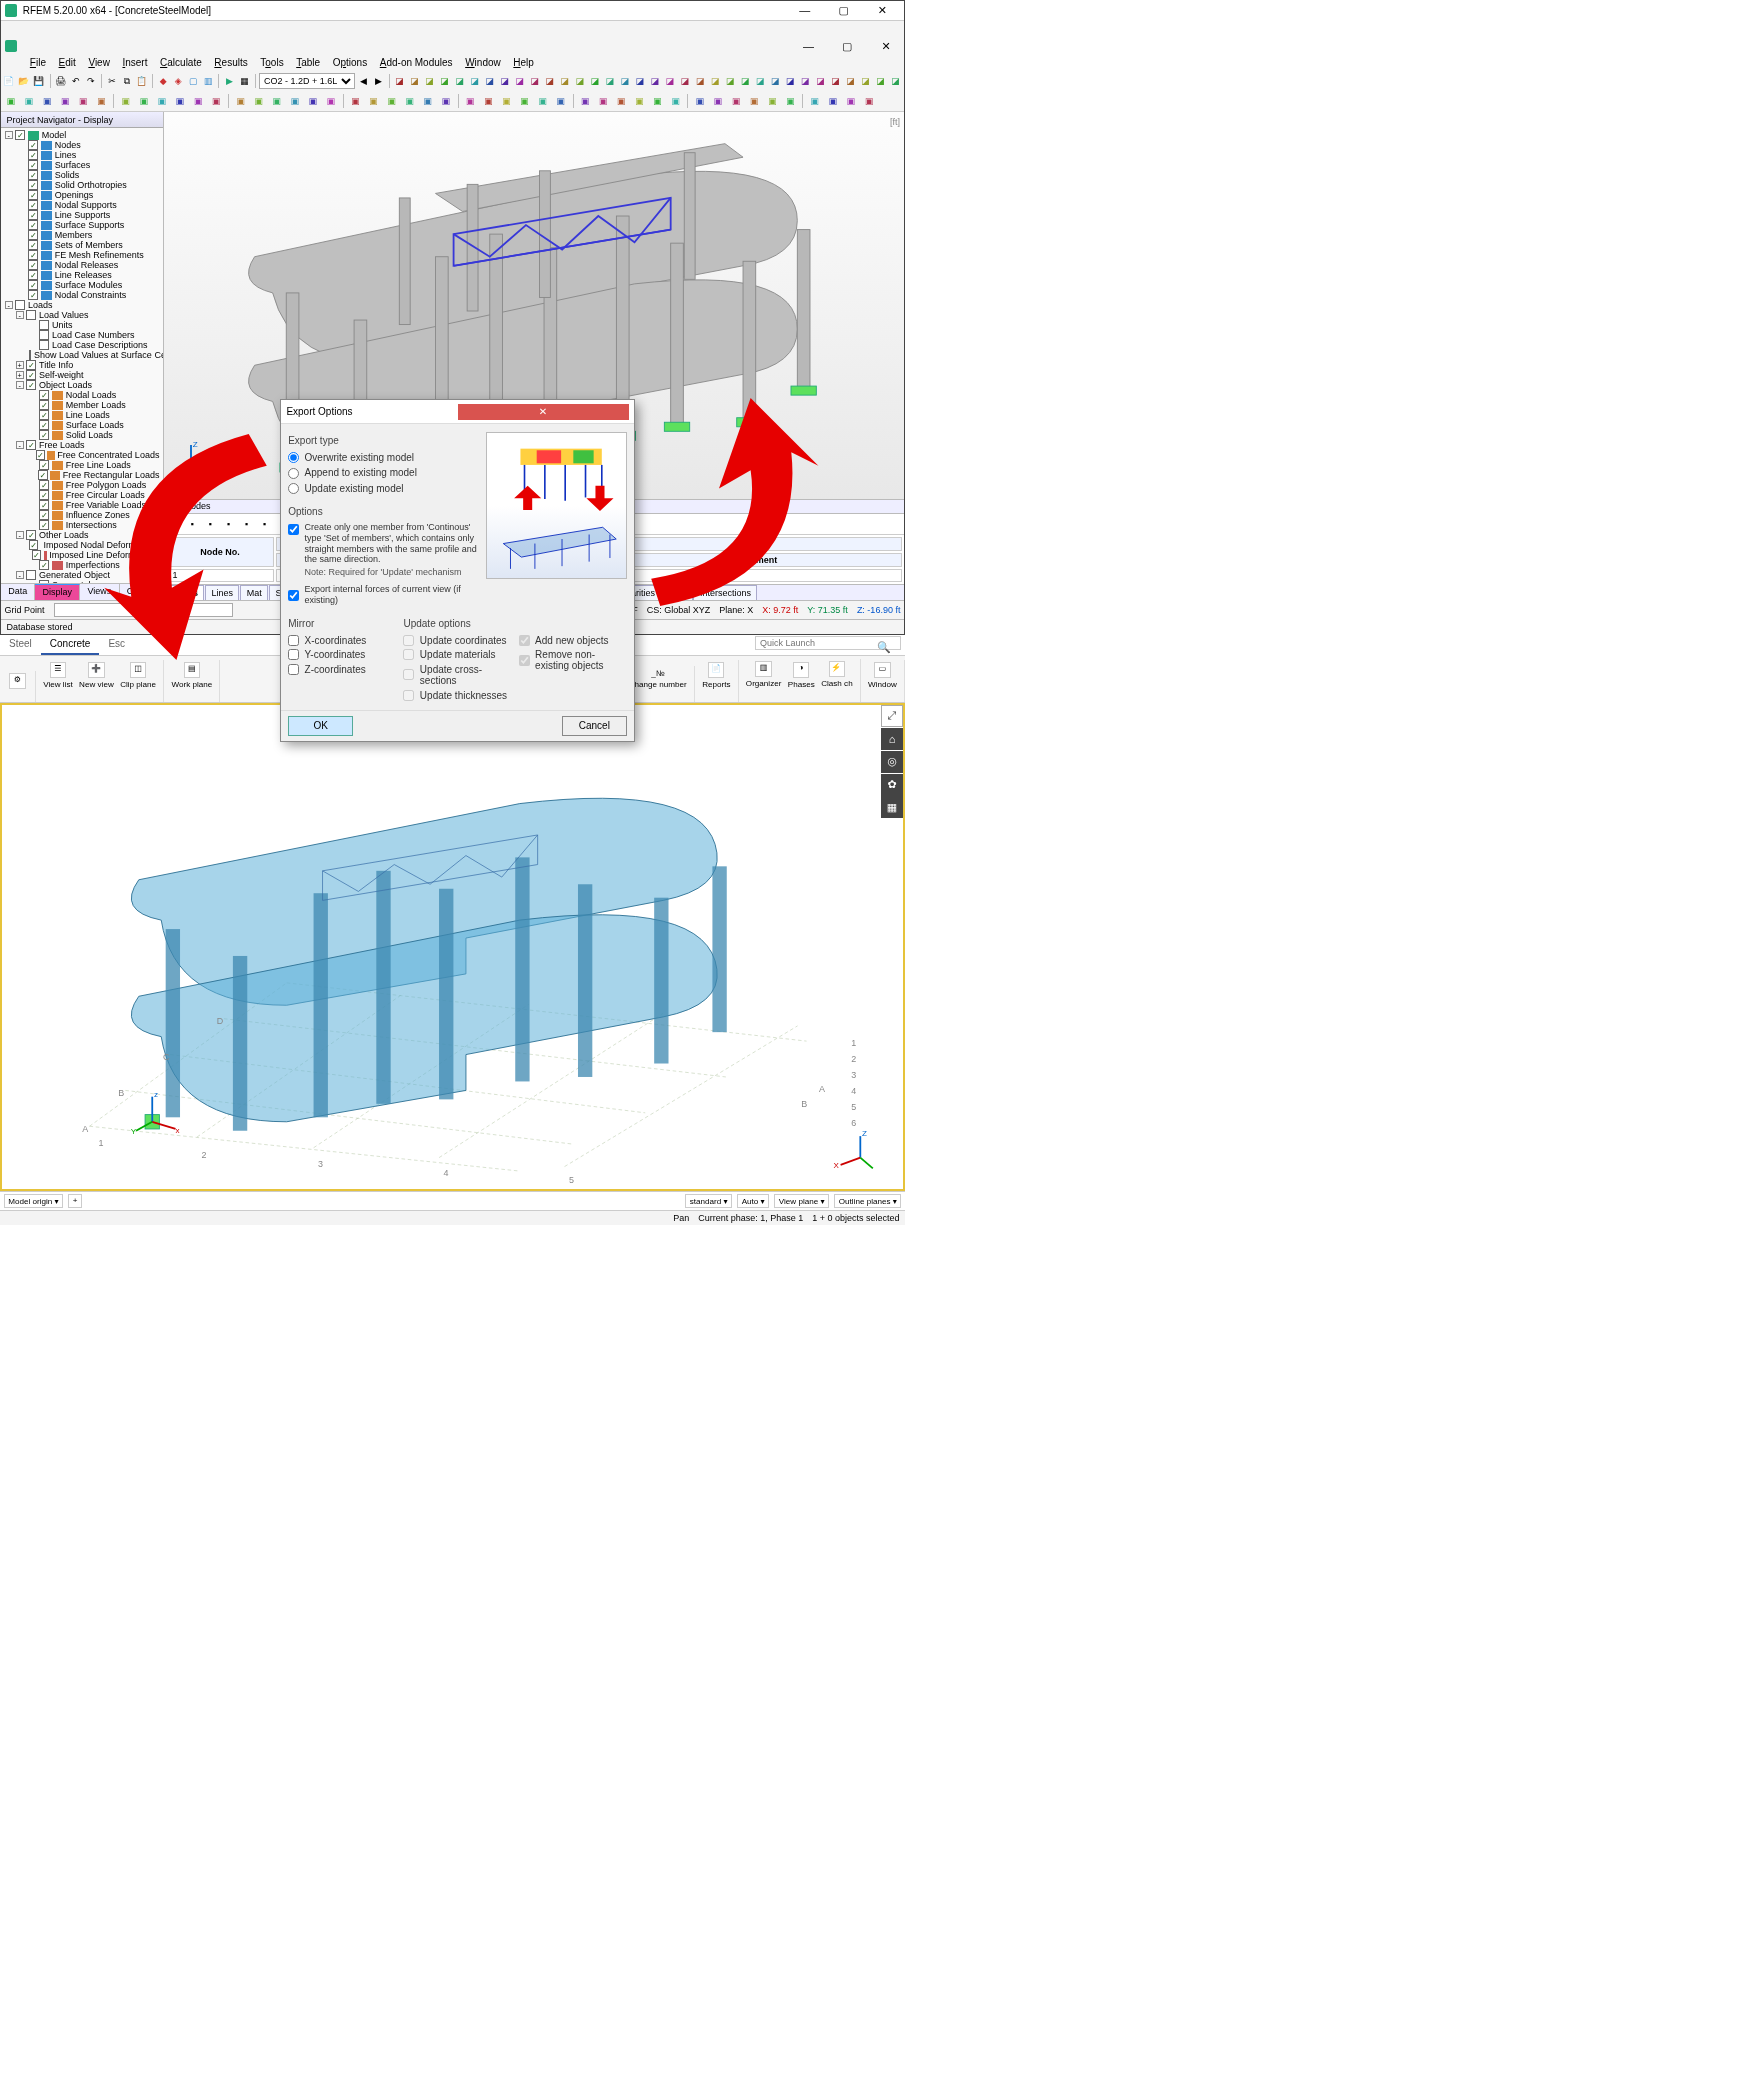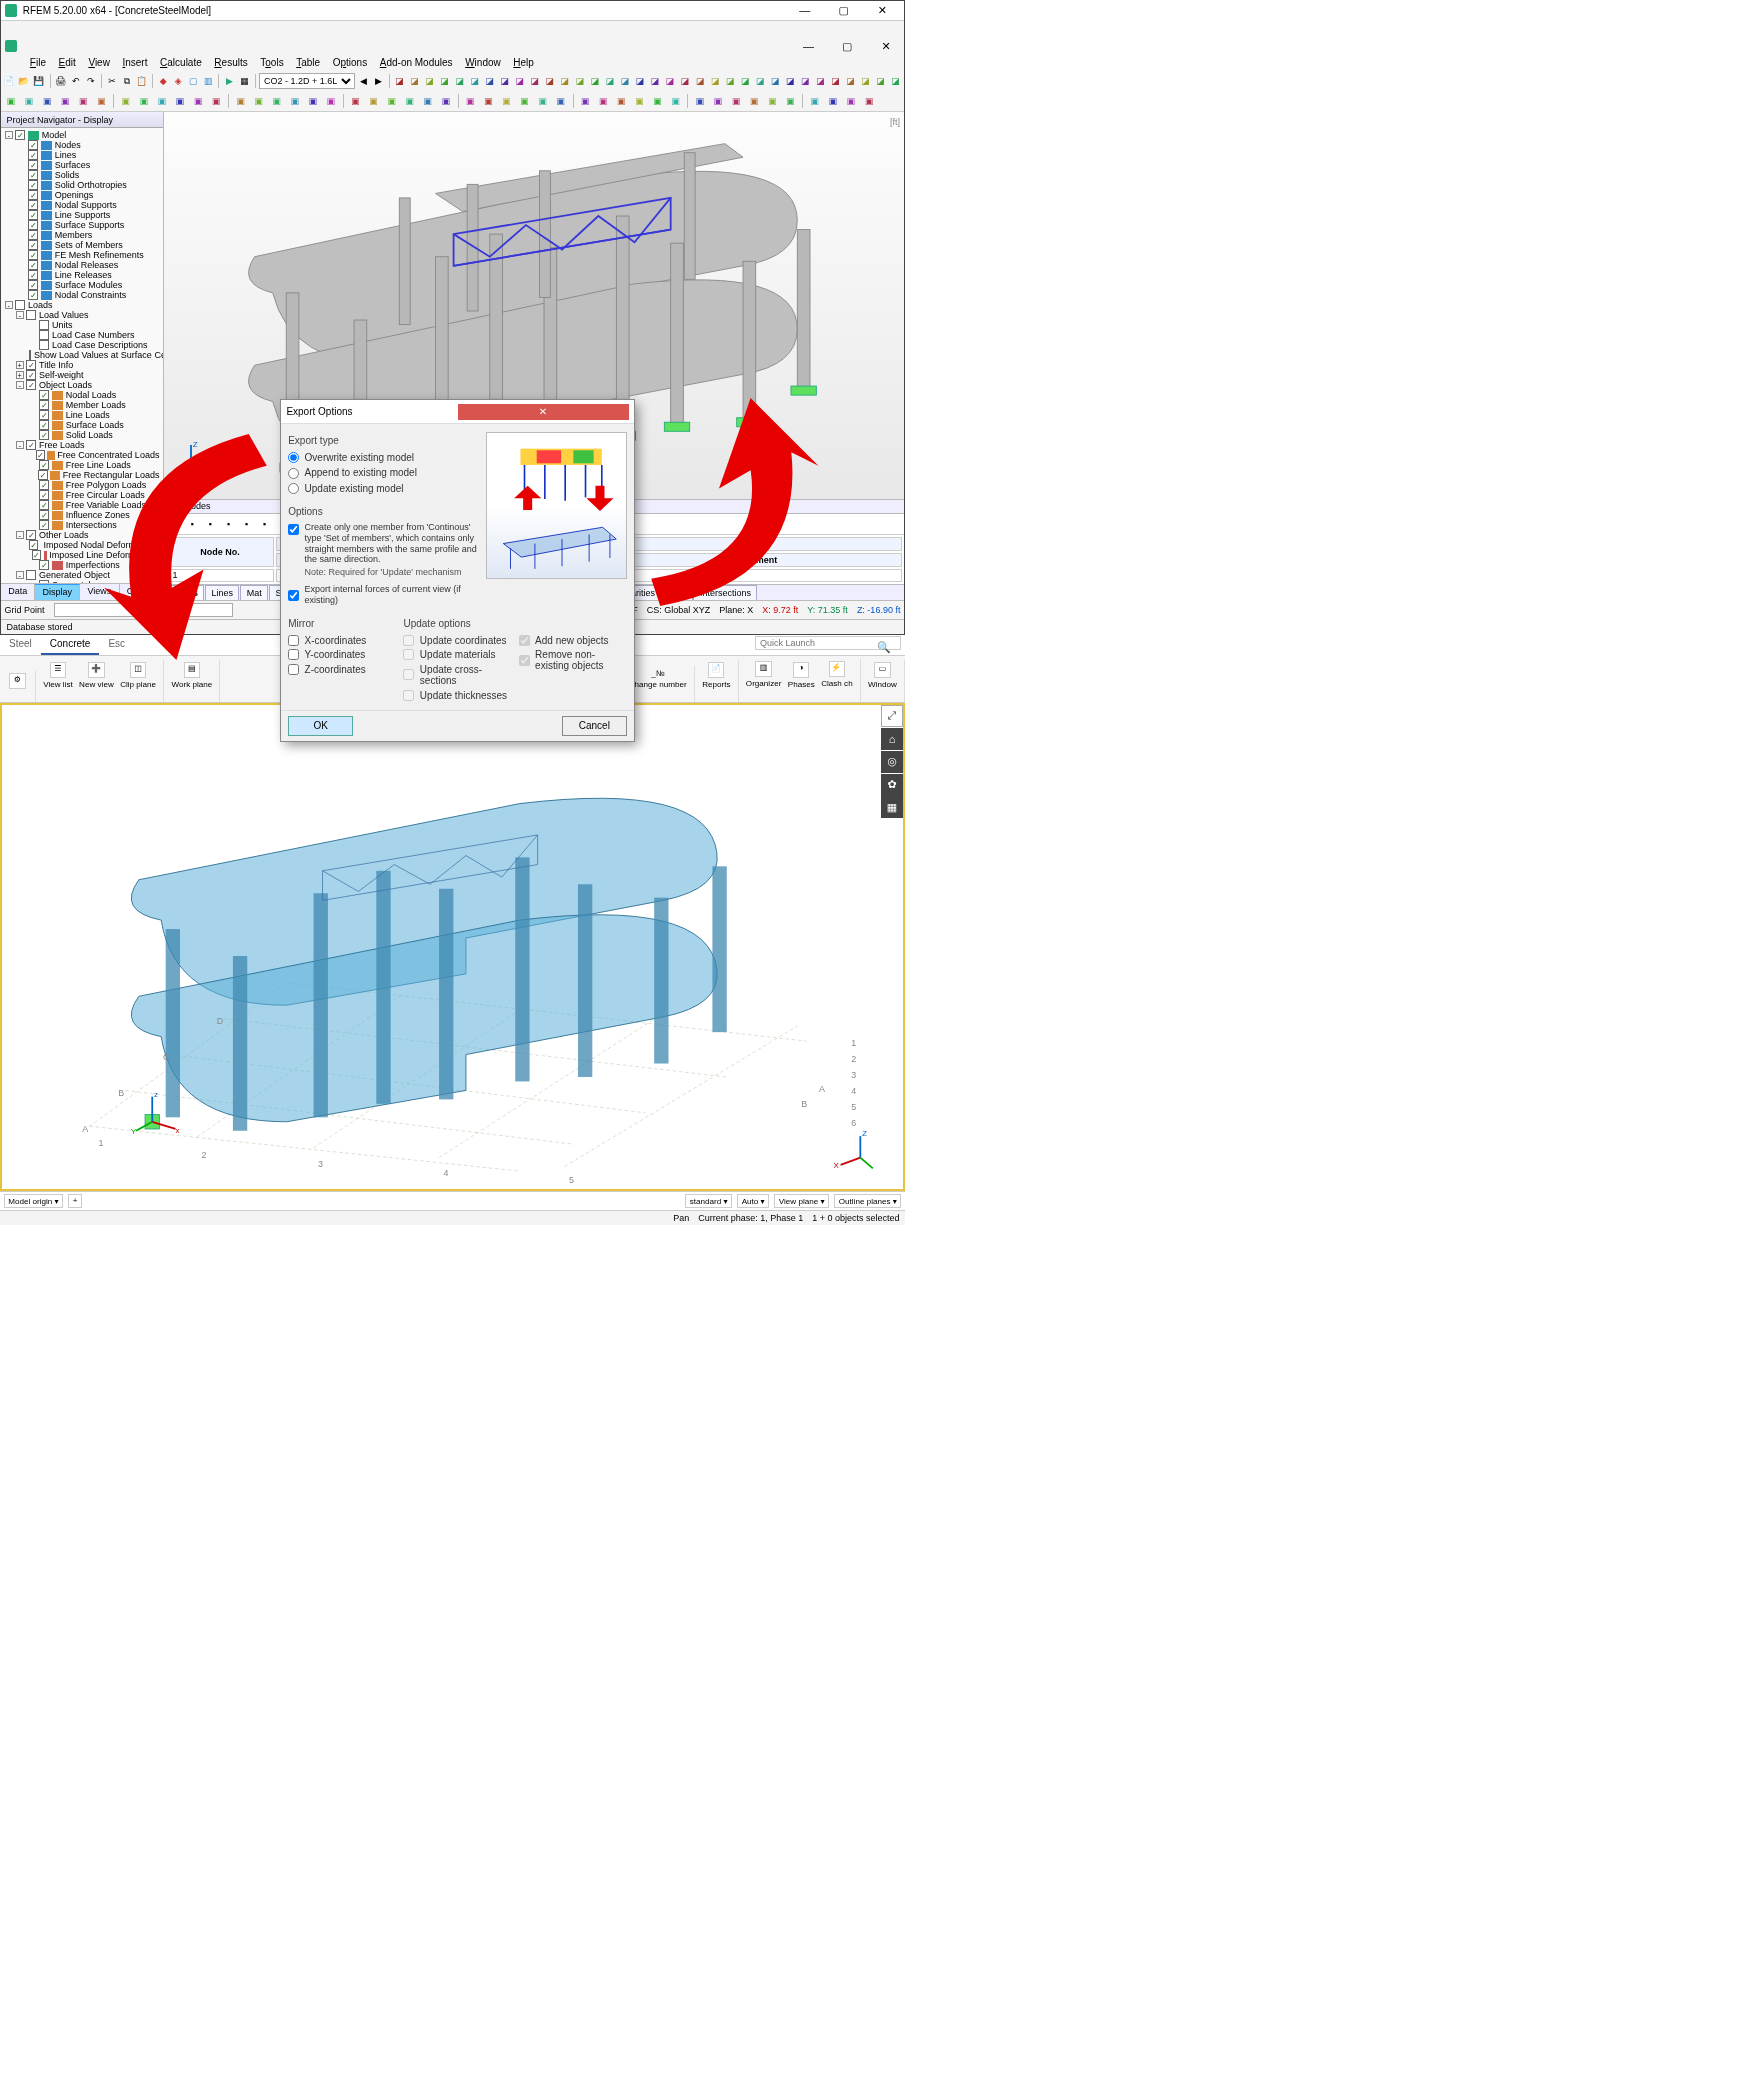--- a/index.html
+++ b/index.html
@@ -21,21 +21,21 @@
   .navigator { width:163px; border-right:0.9px solid #bbb; display:flex; flex-direction:column; background:#f9f9f9; }
   .nav-title { background:linear-gradient(#eef,#dde); border-bottom:0.9px solid #aaa; padding:2.7px 5.4px; font-size:9px; font-weight:500; }
   .nav-tree { flex:1; overflow:auto; font-size:9px; padding:1.8px 0; }
   .tree li { list-style:none; display:flex; align-items:center; gap:2.7px; padding:0 3.6px; white-space:nowrap; }
   .tree .exp { width:8.1px; height:8.1px; border:0.9px solid #888; display:inline-flex; align-items:center; justify-content:center; font-size:7.2px; line-height:1; cursor:pointer; }
   .tree .chk { width:10px; height:10px; border:0.9px solid #666; background:#fff; display:inline-flex; align-items:center; justify-content:center; font-size:8.1px; color:#2a6020; }
   .tree .ind1 { margin-left:11px; } .tree .ind2 { margin-left:22px; }
   .tree .ico { width:11px; height:9px; display:inline-block; }
   .nav-tabs { display:flex; border-top:0.9px solid #bbb; background:#eef; font-size:9px; }
   .nav-tabs span { padding:2.7px 7.2px; border-right:0.9px solid #bbb; }
-  .nav-tabs span.active { background:#7dd3fc; border-top:1.8px solid #39f; }
+  .nav-tabs span.active { background:#ec4899; border-top:1.8px solid #39f; }
   .viewport { flex:1; position:relative; background:linear-gradient(#fdfdfd,#e8e8e8); overflow:hidden; }
   .viewport svg.model { position:absolute; top:0; left:0; }
   .coord-widget { position:absolute; left:9px; bottom:9px; }
   .bottom-panel { background:#fff; border-top:0.9px solid #bbb; }
   .panel-title { background:#eef; padding:1.8px 5.4px; font-size:9px; border-bottom:0.9px solid #bbb; }
   .panel-tab-strip { display:flex; gap:0.9px; background:#eef; border-top:0.9px solid #bbb; font-size:9px; flex-wrap:wrap; }
   .panel-tab-strip span { padding:1.8px 5.4px; border:0.9px solid #aac; border-bottom:none; background:#f4f7ff; }
   .panel-tab-strip span.active { background:#fff; font-weight:bold; }
   .grid { font-size:9px; }
   .grid th, .grid td { border:0.9px solid #ccc; padding:0.9px 5.4px; background:#fff; }

